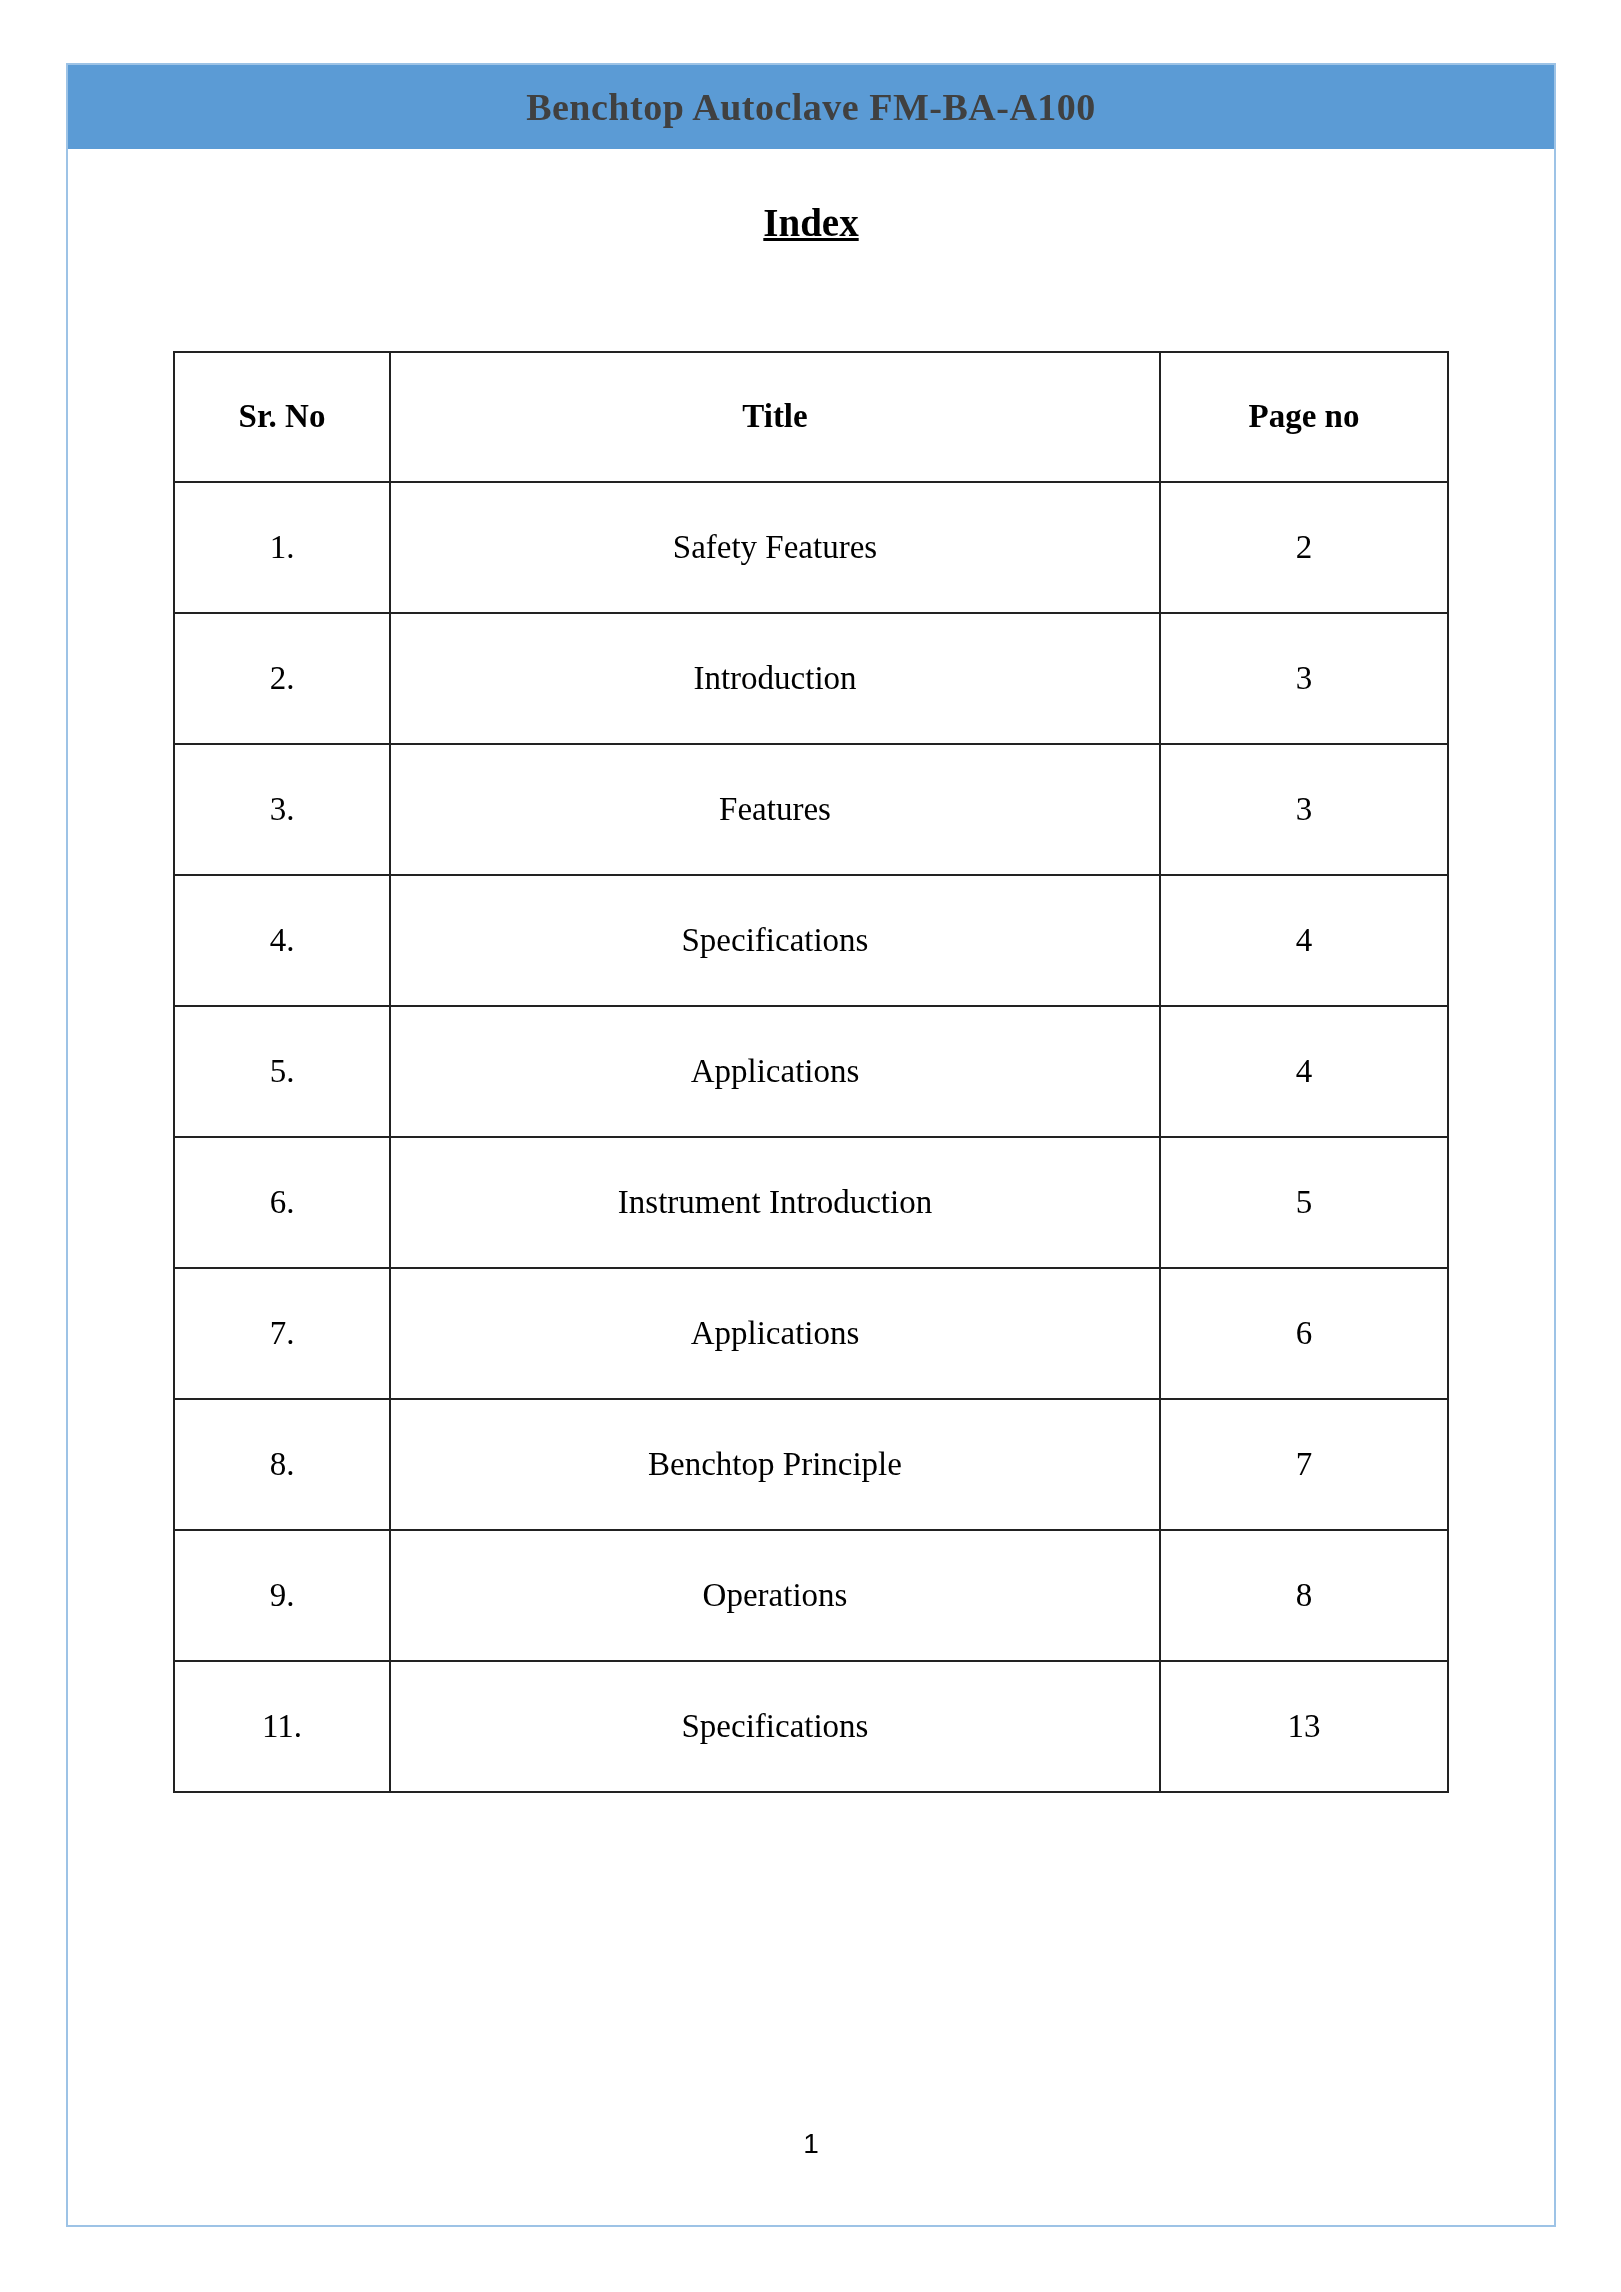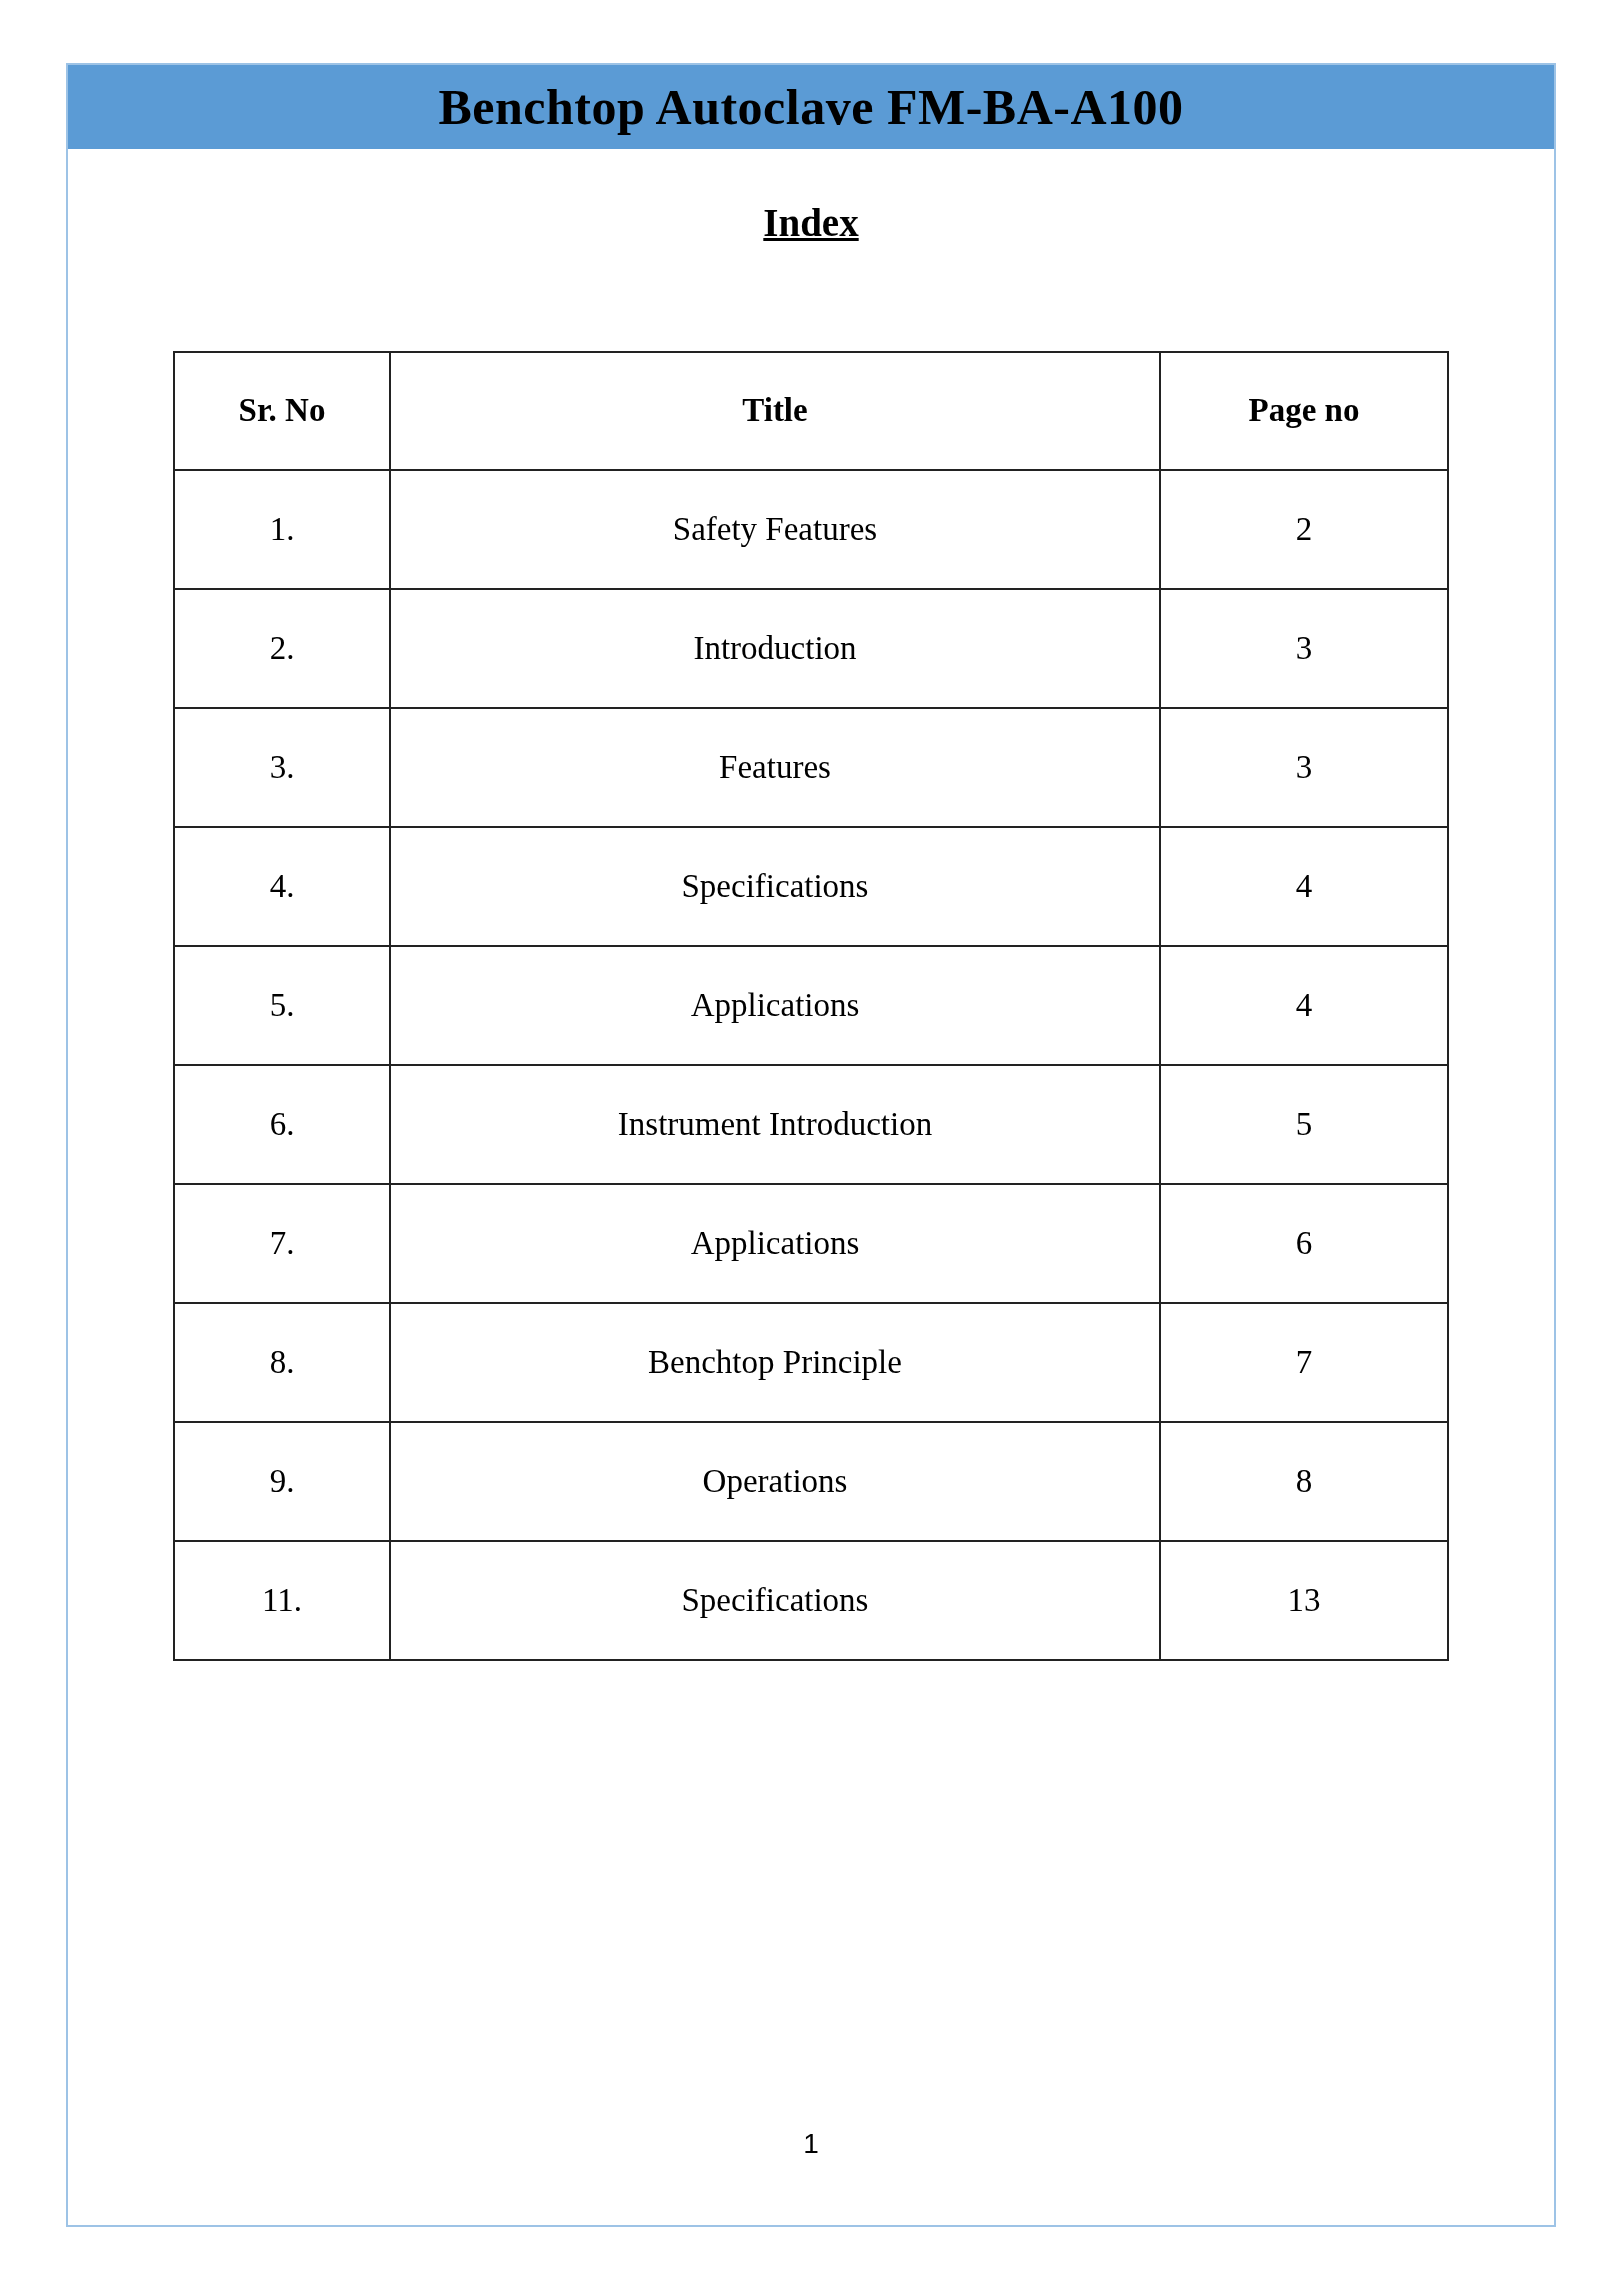--- a/index.html
+++ b/index.html
@@ -26,23 +26,23 @@
   }
   .header-bar {
     width: 100%;
     height: 84px;
     background: #5b9bd5;
     display: flex;
     align-items: center;
     justify-content: center;
   }
   .header-title {
-    color: #000000;
+    color: #404040;
     font-weight: bold;
-    font-size: 50px;
+    font-size: 38px;
     letter-spacing: 0.5px;
   }
   .index-heading {
     margin-top: 51px;
     text-align: center;
     font-size: 39px;
     font-weight: bold;
     line-height: 1.2;
     text-decoration: underline;
   }
@@ -51,21 +51,21 @@
     margin: 104px auto 0 auto;
     width: 1274px;
     table-layout: fixed;
   }
   table.toc th,
   table.toc td {
     border: 2px solid #222222;
     text-align: center;
     vertical-align: middle;
     font-size: 33px;
-    padding: 3px;
+    padding: 9px;
   }
   table.toc thead th {
     height: 110px;
     font-weight: bold;
   }
   table.toc tbody td {
     height: 111px;
     font-weight: normal;
   }
   .page-num {

